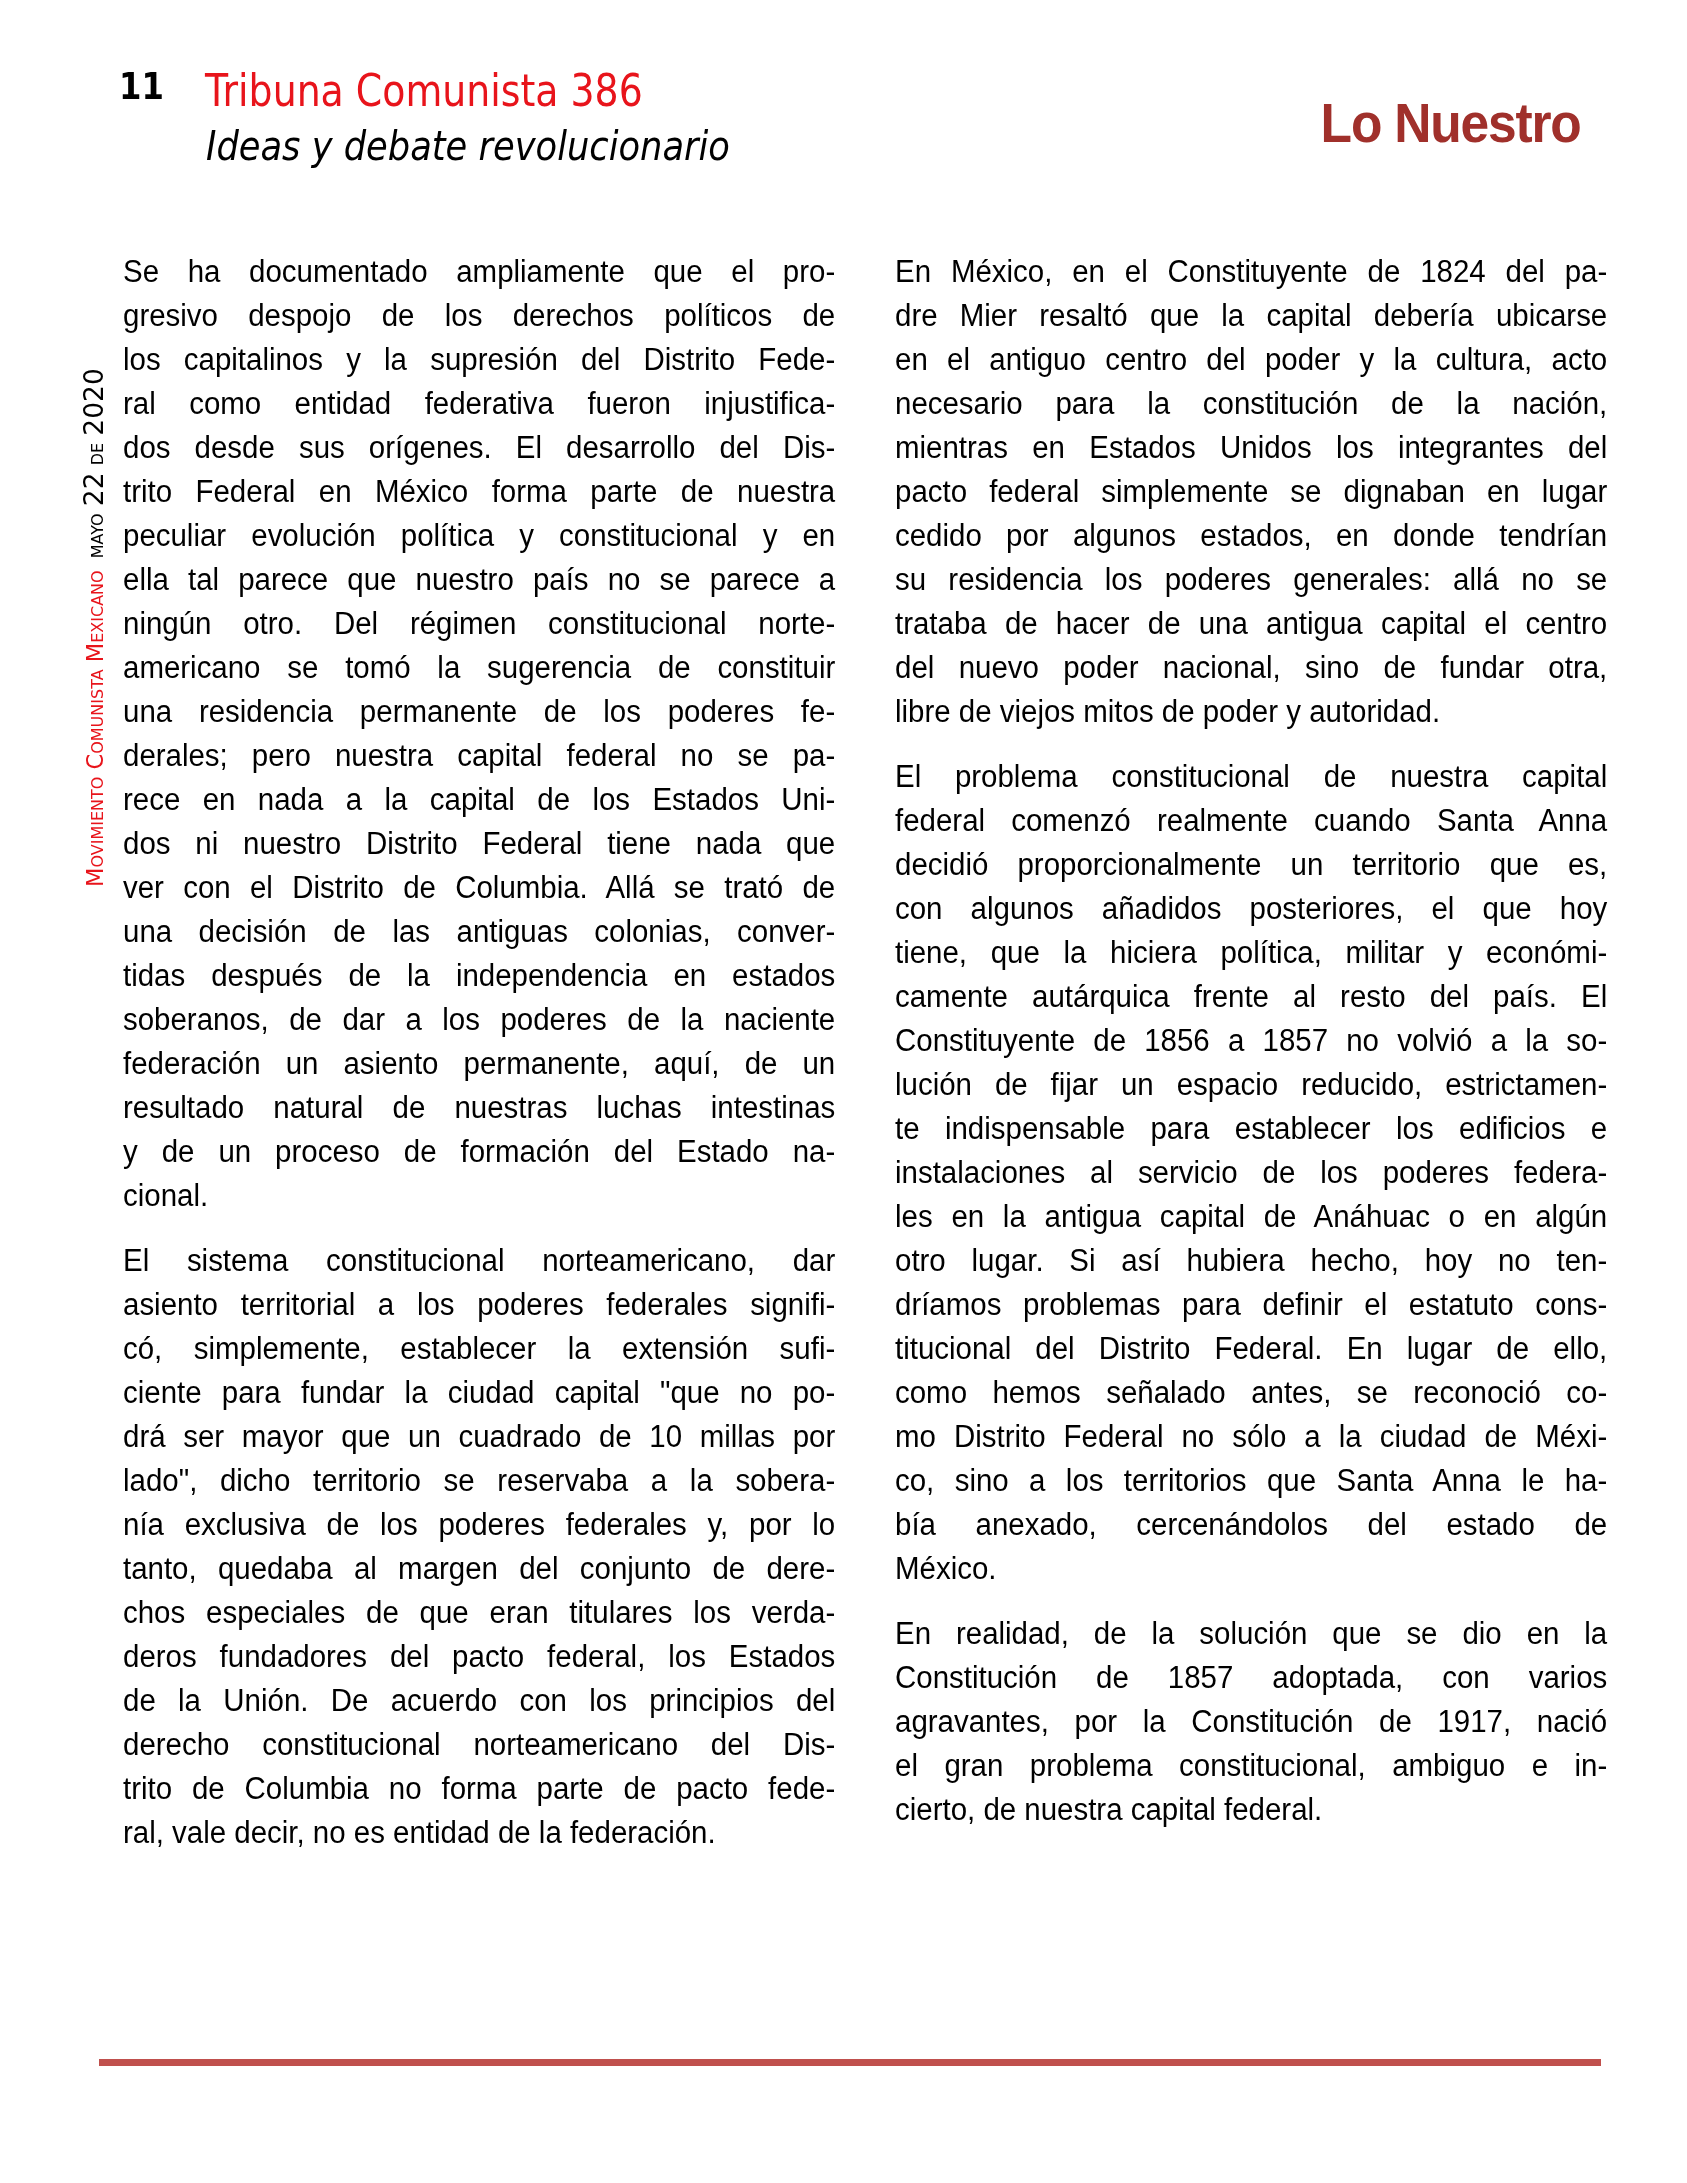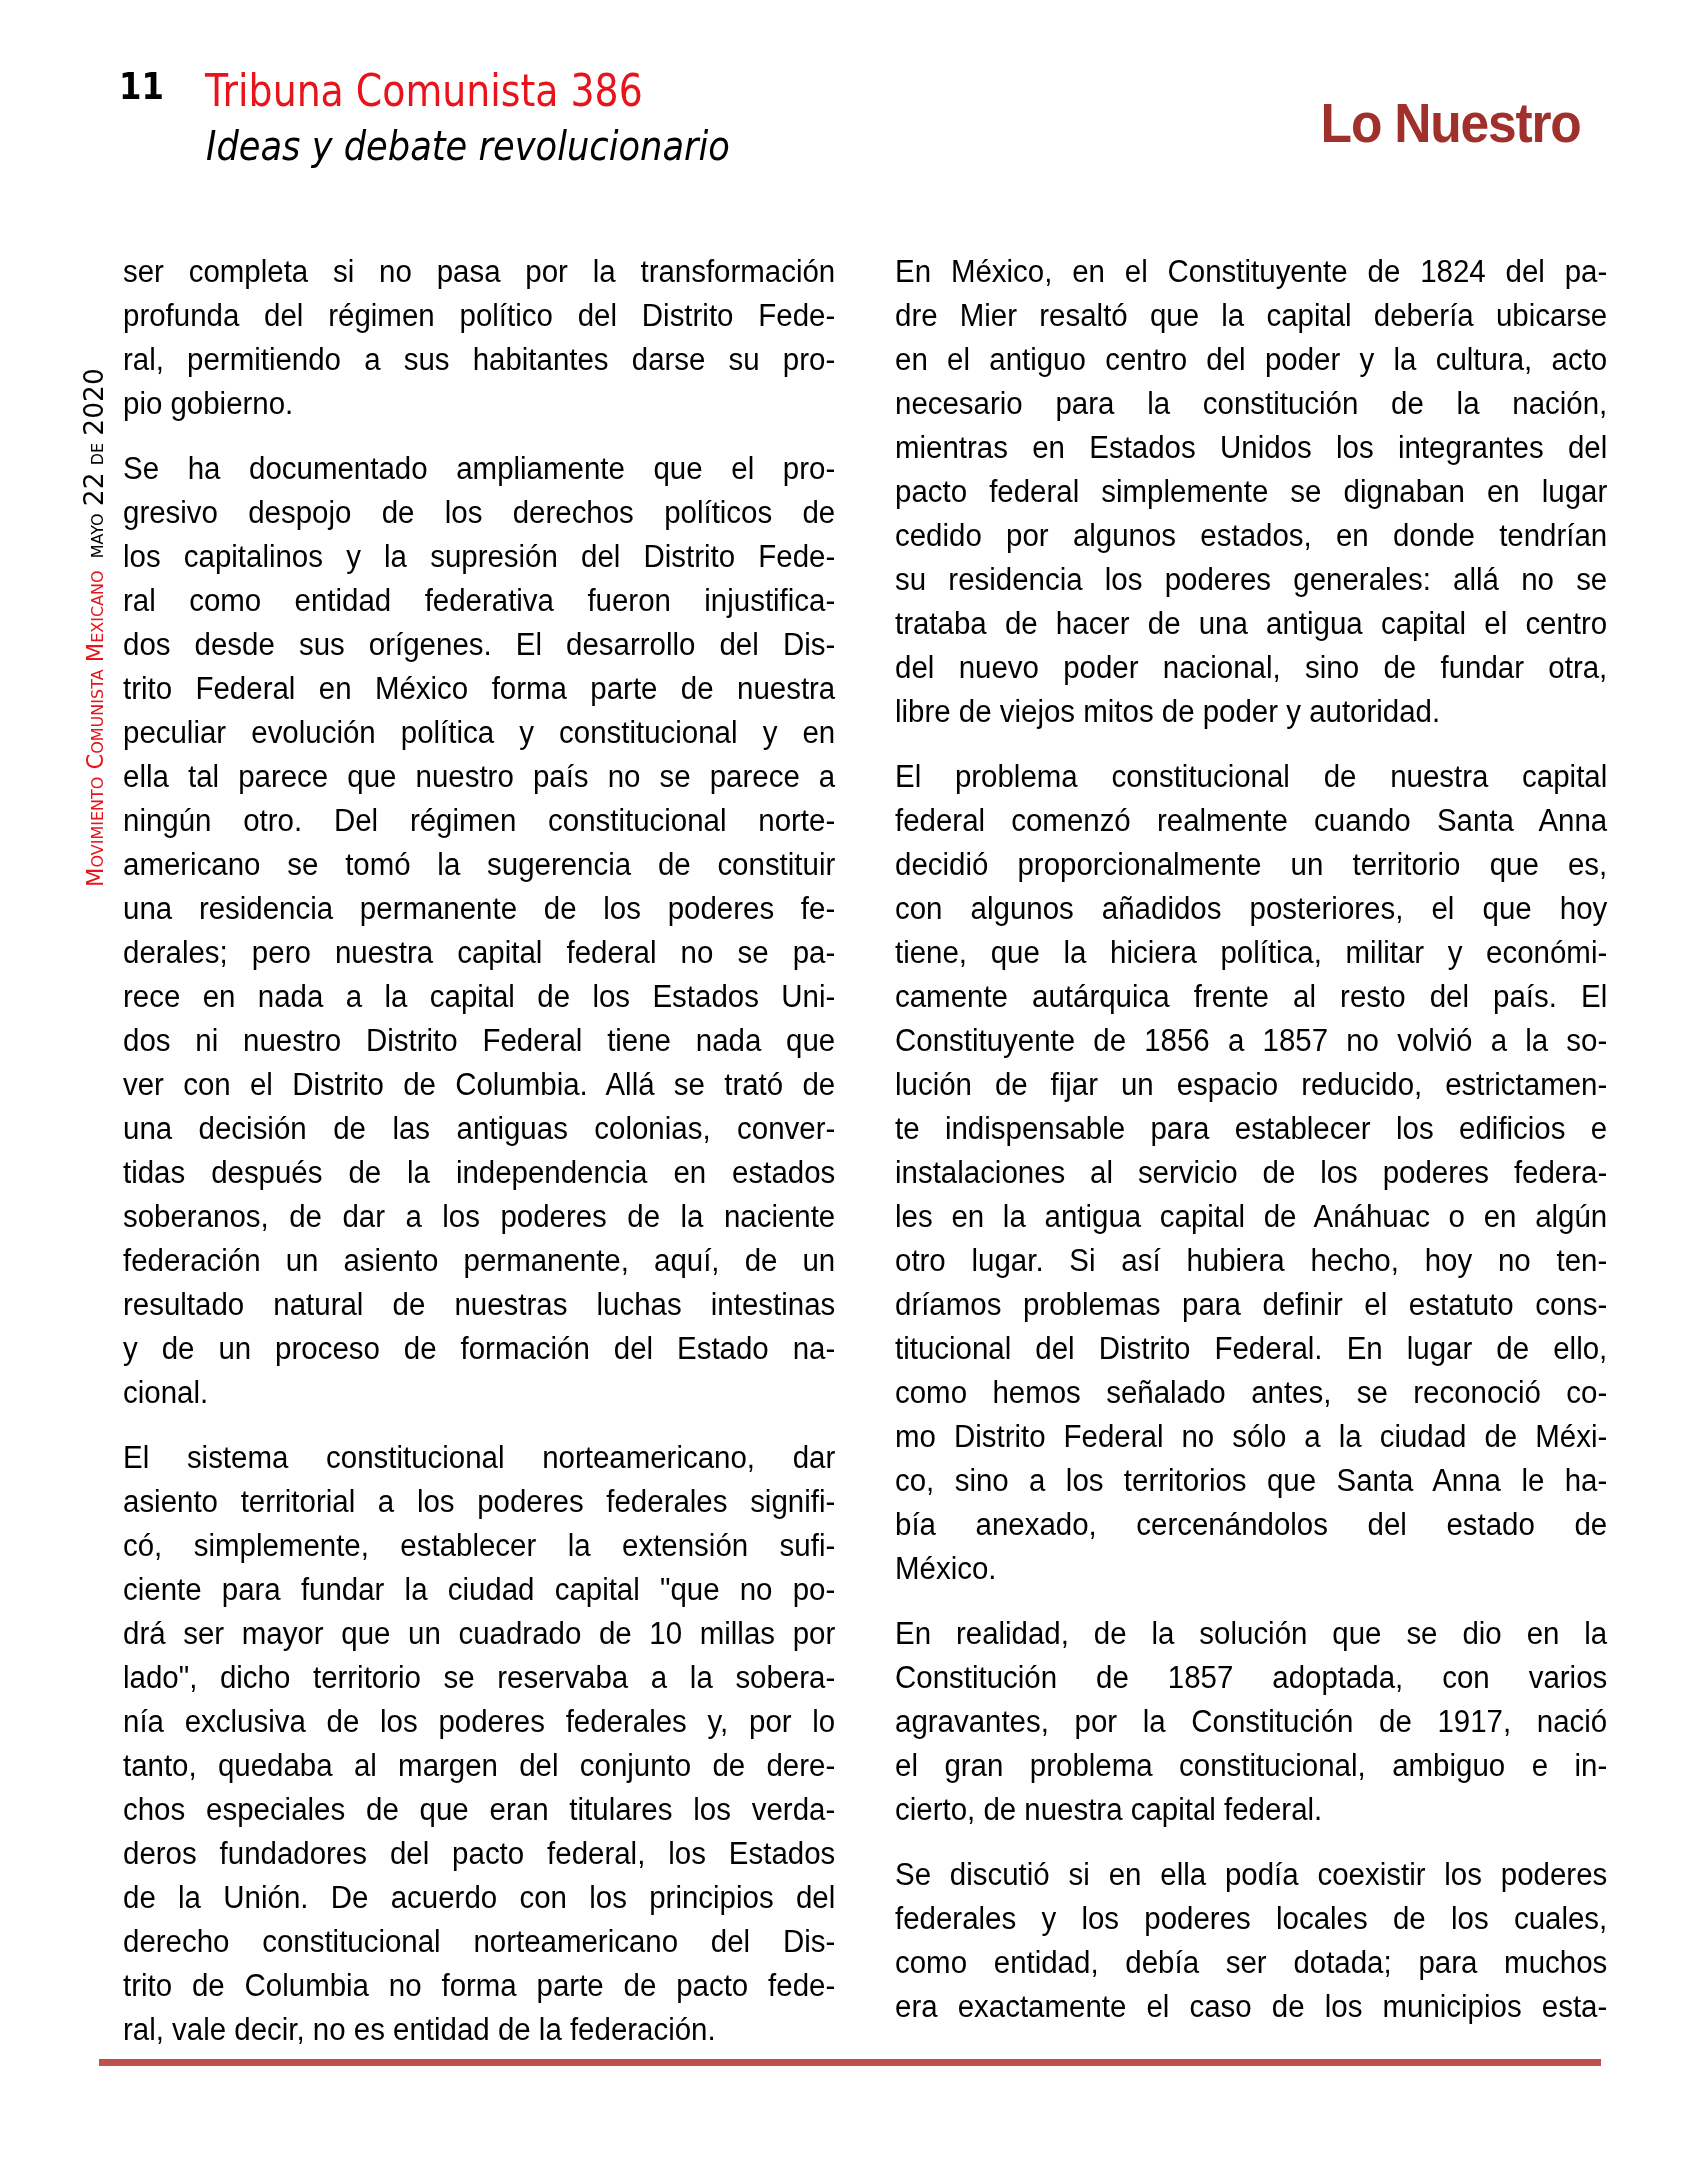--- a/index.html
+++ b/index.html
@@ -28,26 +28,20 @@
   <div class="pub-title">Tribuna Comunista 386</div>
   <div class="pub-subtitle">Ideas y debate revolucionario</div>
   <div class="section-title">Lo Nuestro</div>
 </div>
 
 <div class="side">
   <span class="org">Movimiento Comunista Mexicano</span><span class="date"><span>mayo</span> <span class="big">22</span> <span>de</span> <span class="big">2020</span></span>
 </div>
 
 <div class="column col-left">
-    <div class="para">
-      <span class="line">ser completa si no pasa por la transformación</span>
-      <span class="line">profunda del régimen político del Distrito Fede-</span>
-      <span class="line">ral, permitiendo a sus habitantes darse su pro-</span>
-      <span class="line last">pio gobierno.</span>
-    </div>
     <div class="para">
       <span class="line">Se ha documentado ampliamente que el pro-</span>
       <span class="line">gresivo despojo de los derechos políticos de</span>
       <span class="line">los capitalinos y la supresión del Distrito Fede-</span>
       <span class="line">ral como entidad federativa fueron injustifica-</span>
       <span class="line">dos desde sus orígenes. El desarrollo del Dis-</span>
       <span class="line">trito Federal en México forma parte de nuestra</span>
       <span class="line">peculiar evolución política y constitucional y en</span>
       <span class="line">ella tal parece que nuestro país no se parece a</span>
       <span class="line">ningún otro. Del régimen constitucional norte-</span>
@@ -117,22 +111,16 @@
       <span class="line">bía anexado, cercenándolos del estado de</span>
       <span class="line last">México.</span>
     </div>
     <div class="para">
       <span class="line">En realidad, de la solución que se dio en la</span>
       <span class="line">Constitución de 1857 adoptada, con varios</span>
       <span class="line">agravantes, por la Constitución de 1917, nació</span>
       <span class="line">el gran problema constitucional, ambiguo e in-</span>
       <span class="line last">cierto, de nuestra capital federal.</span>
     </div>
-    <div class="para">
-      <span class="line">Se discutió si en ella podía coexistir los poderes</span>
-      <span class="line">federales y los poderes locales de los cuales,</span>
-      <span class="line">como entidad, debía ser dotada; para muchos</span>
-      <span class="line">era exactamente el caso de los municipios esta-</span>
-    </div>
   </div>
 
 <div class="rule"></div>
 
 
 </body></html>

